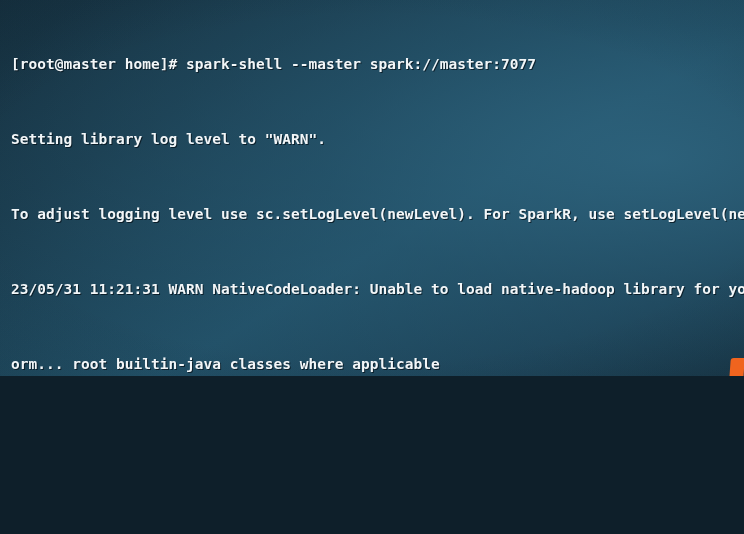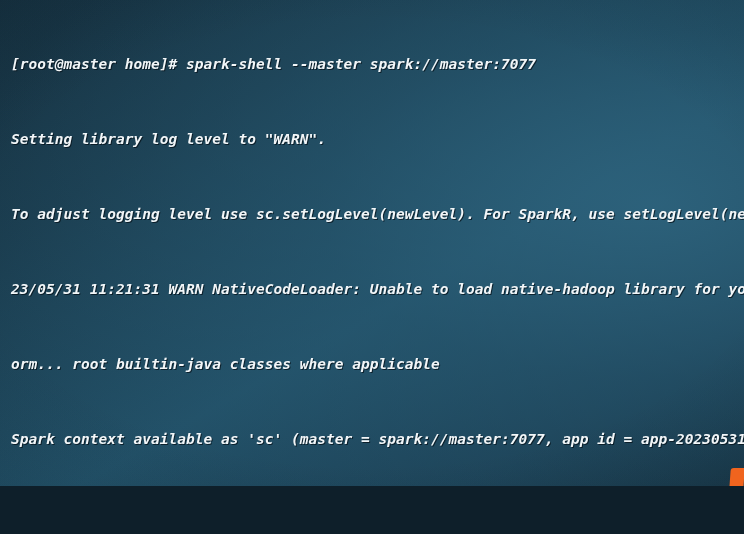--- a/index.html
+++ b/index.html
@@ -4,32 +4,31 @@
 <title>spark-shell terminal</title>
 <style>
   html, body {
     margin: 0;
     padding: 0;
     background: #0e1f2a;
   }
   #terminal {
     position: relative;
     width: 744px;
-    height: 486px;
+    height: 376px;
     overflow: hidden;
     background-color: #1e475c;
     background-image:
       radial-gradient(ellipse 150% 120% at 88% 42%, rgba(46,100,126,0.85) 0%, rgba(38,86,110,0.55) 30%, rgba(24,57,75,0.15) 62%, rgba(16,40,54,0.0) 85%),
       linear-gradient(150deg, #16303f 0%, #1b3d4f 26%, #24556d 58%, #1d4257 82%, #16303f 100%);
     font-family: "DejaVu Sans Mono", "Liberation Mono", monospace;
     font-size: 14.5px;
     line-height: 25px;
     font-weight: bold;
     color: #f2f6f8;
-    font-style: italic;
     -webkit-font-smoothing: none;
   }
   
   #terminal::after {
     content: "";
     position: absolute;
     inset: 0;
     pointer-events: none;
     background:
       radial-gradient(ellipse 110% 95% at 50% 50%, rgba(0,0,0,0) 48%, rgba(6,20,28,0.30) 100%);

